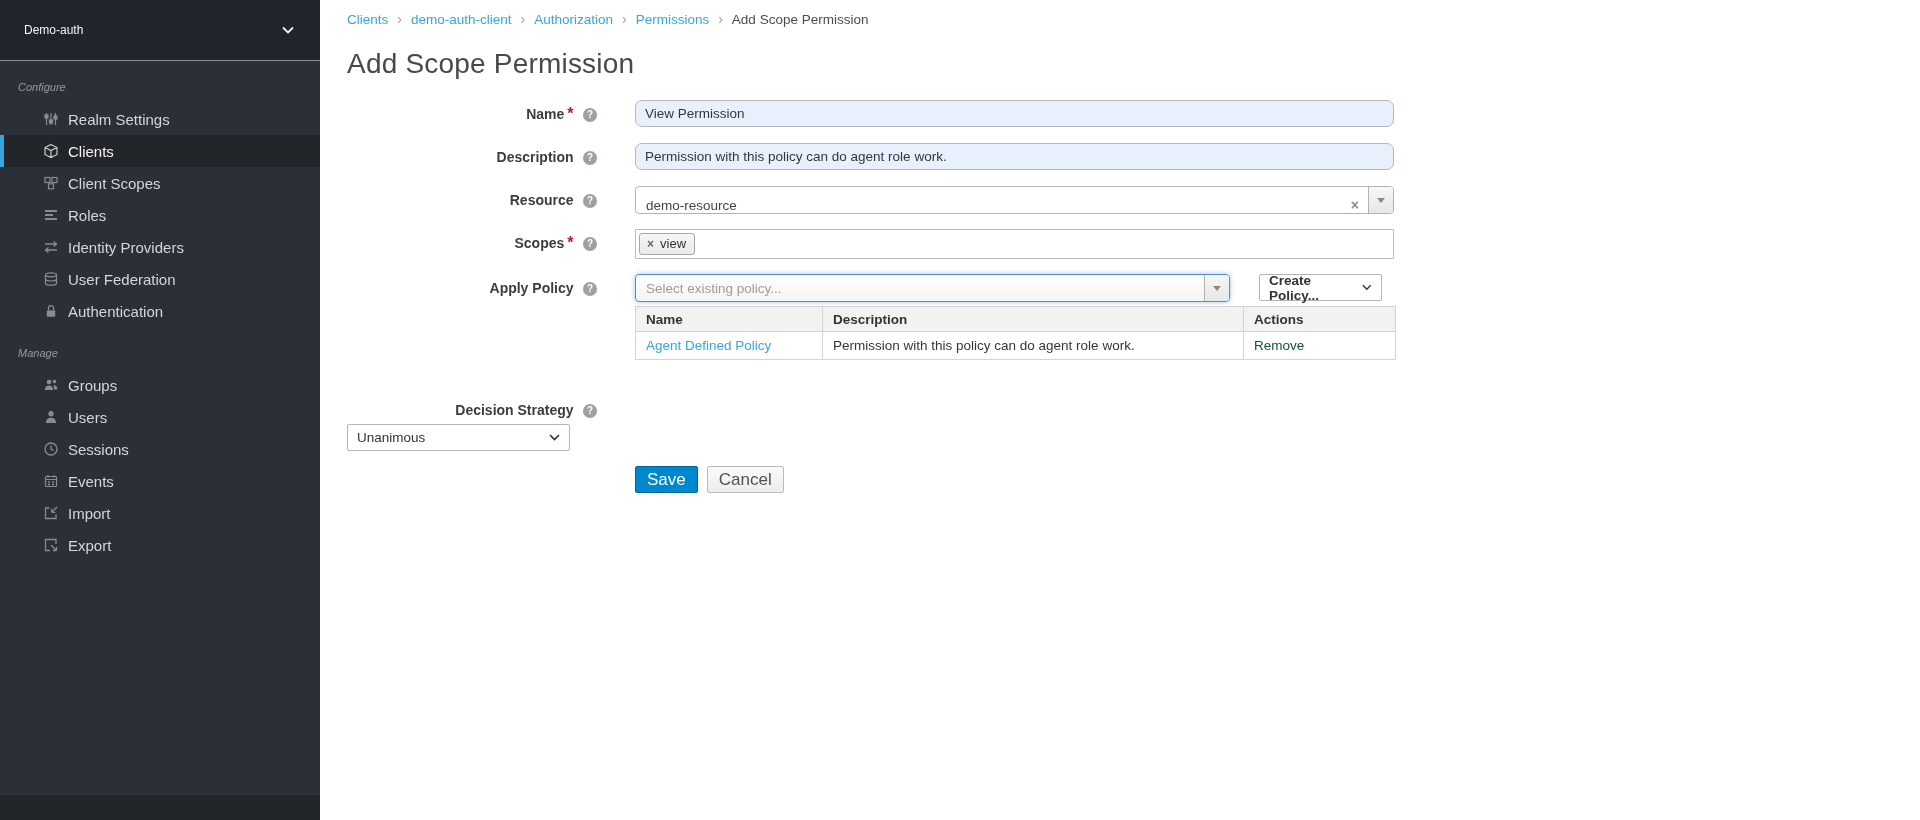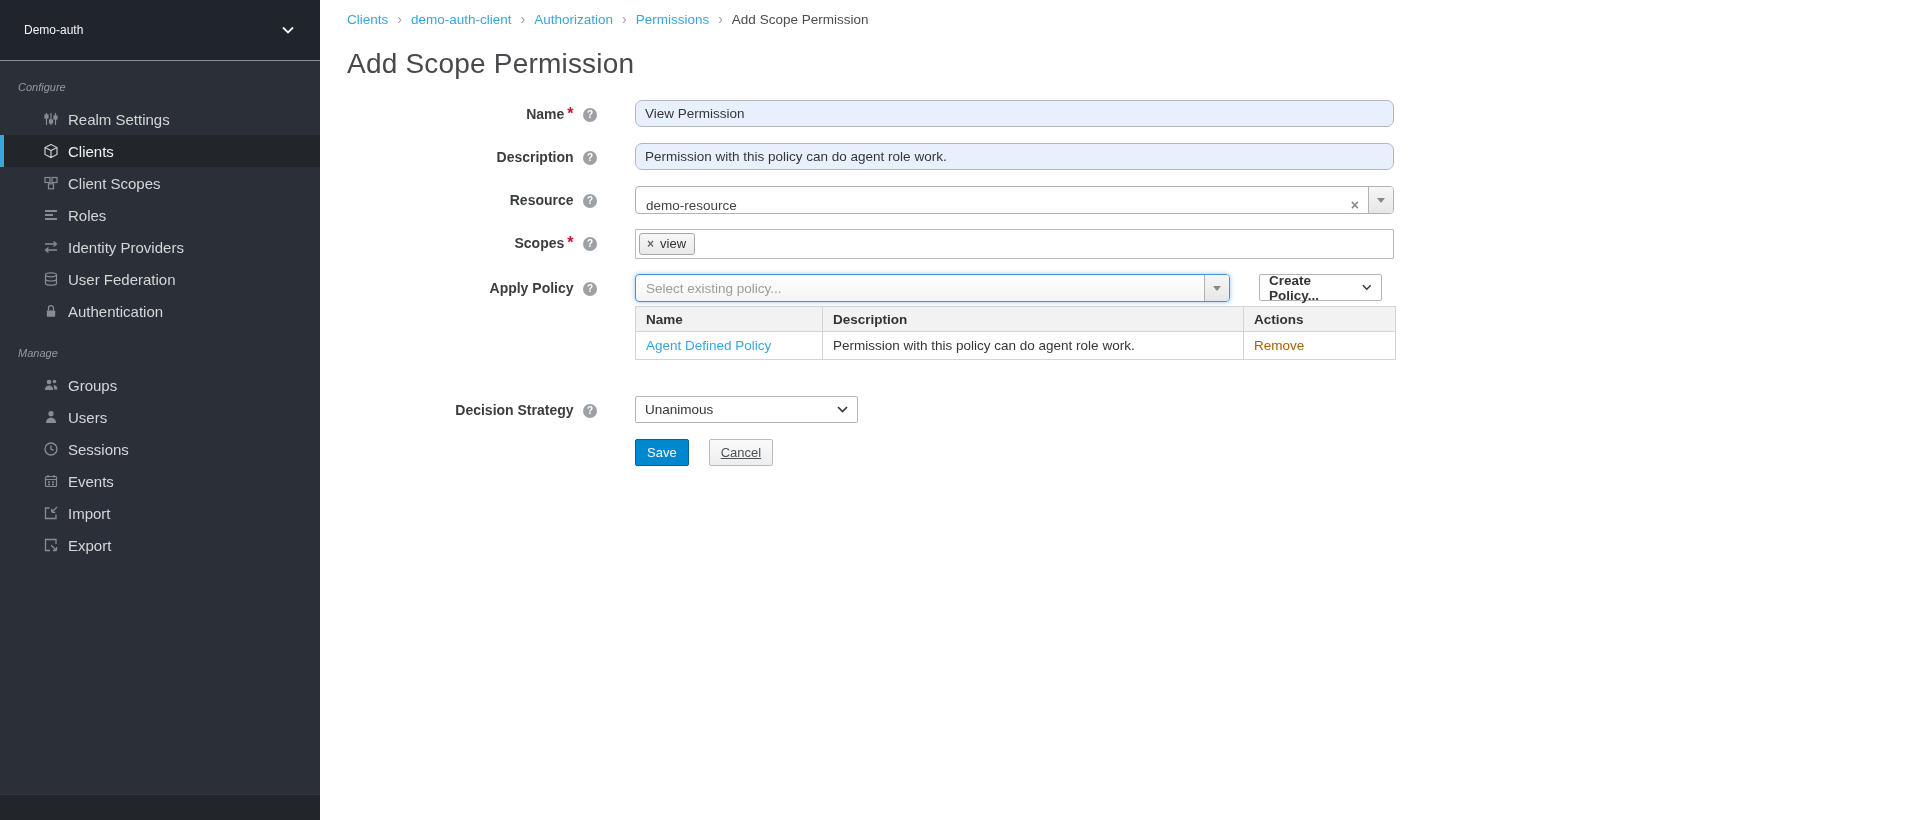--- a/index.html
+++ b/index.html
@@ -177,42 +177,41 @@
     font-weight: 700; color: #333;
     padding: 4px 10px;
     height: 25px;
   }
   table.policies td { padding: 5px 10px; height: 28px; background: #fff; }
   th.col-name, td.col-name { width: 187px; }
   th.col-desc, td.col-desc { width: 421px; }
   th.col-actions, td.col-actions { width: 152px; }
   td.col-actions { text-align: center; }
   a.policy-link { color: #39a5dc; text-decoration: none; cursor: pointer; }
-  .remove-link { color: #a16207; cursor: pointer; }
-
-  .row-decision { margin-top: 36px; }
+  .remove-link { color: #14532d; cursor: pointer; }
+
+  .row-decision { margin-top: 36px; flex-direction: column; }
   .row-buttons { margin-top: 12px; margin-bottom: 0; }
   .btn {
     height: 27px;
     border-radius: 2px;
     font-family: "Liberation Sans", sans-serif;
-    font-size: 13px;
+    font-size: 17px;
     padding: 0 11px;
     cursor: pointer;
   }
   .btn-primary {
     background: #0088ce; color: #fff;
     border: 1px solid #00659c;
   }
   .btn-default {
     background: linear-gradient(#fafafa, #ededed);
     color: #4d5258;
     border: 1px solid #bbb;
-    margin-left: 20px;
-    text-decoration: underline;
+    margin-left: 9px;
   }
 </style>
 </head>
 <body>
 
 <div class="app">
 
   <aside class="sidebar">
     <div class="realm-header">
       <span class="realm-name">Demo-auth</span>

